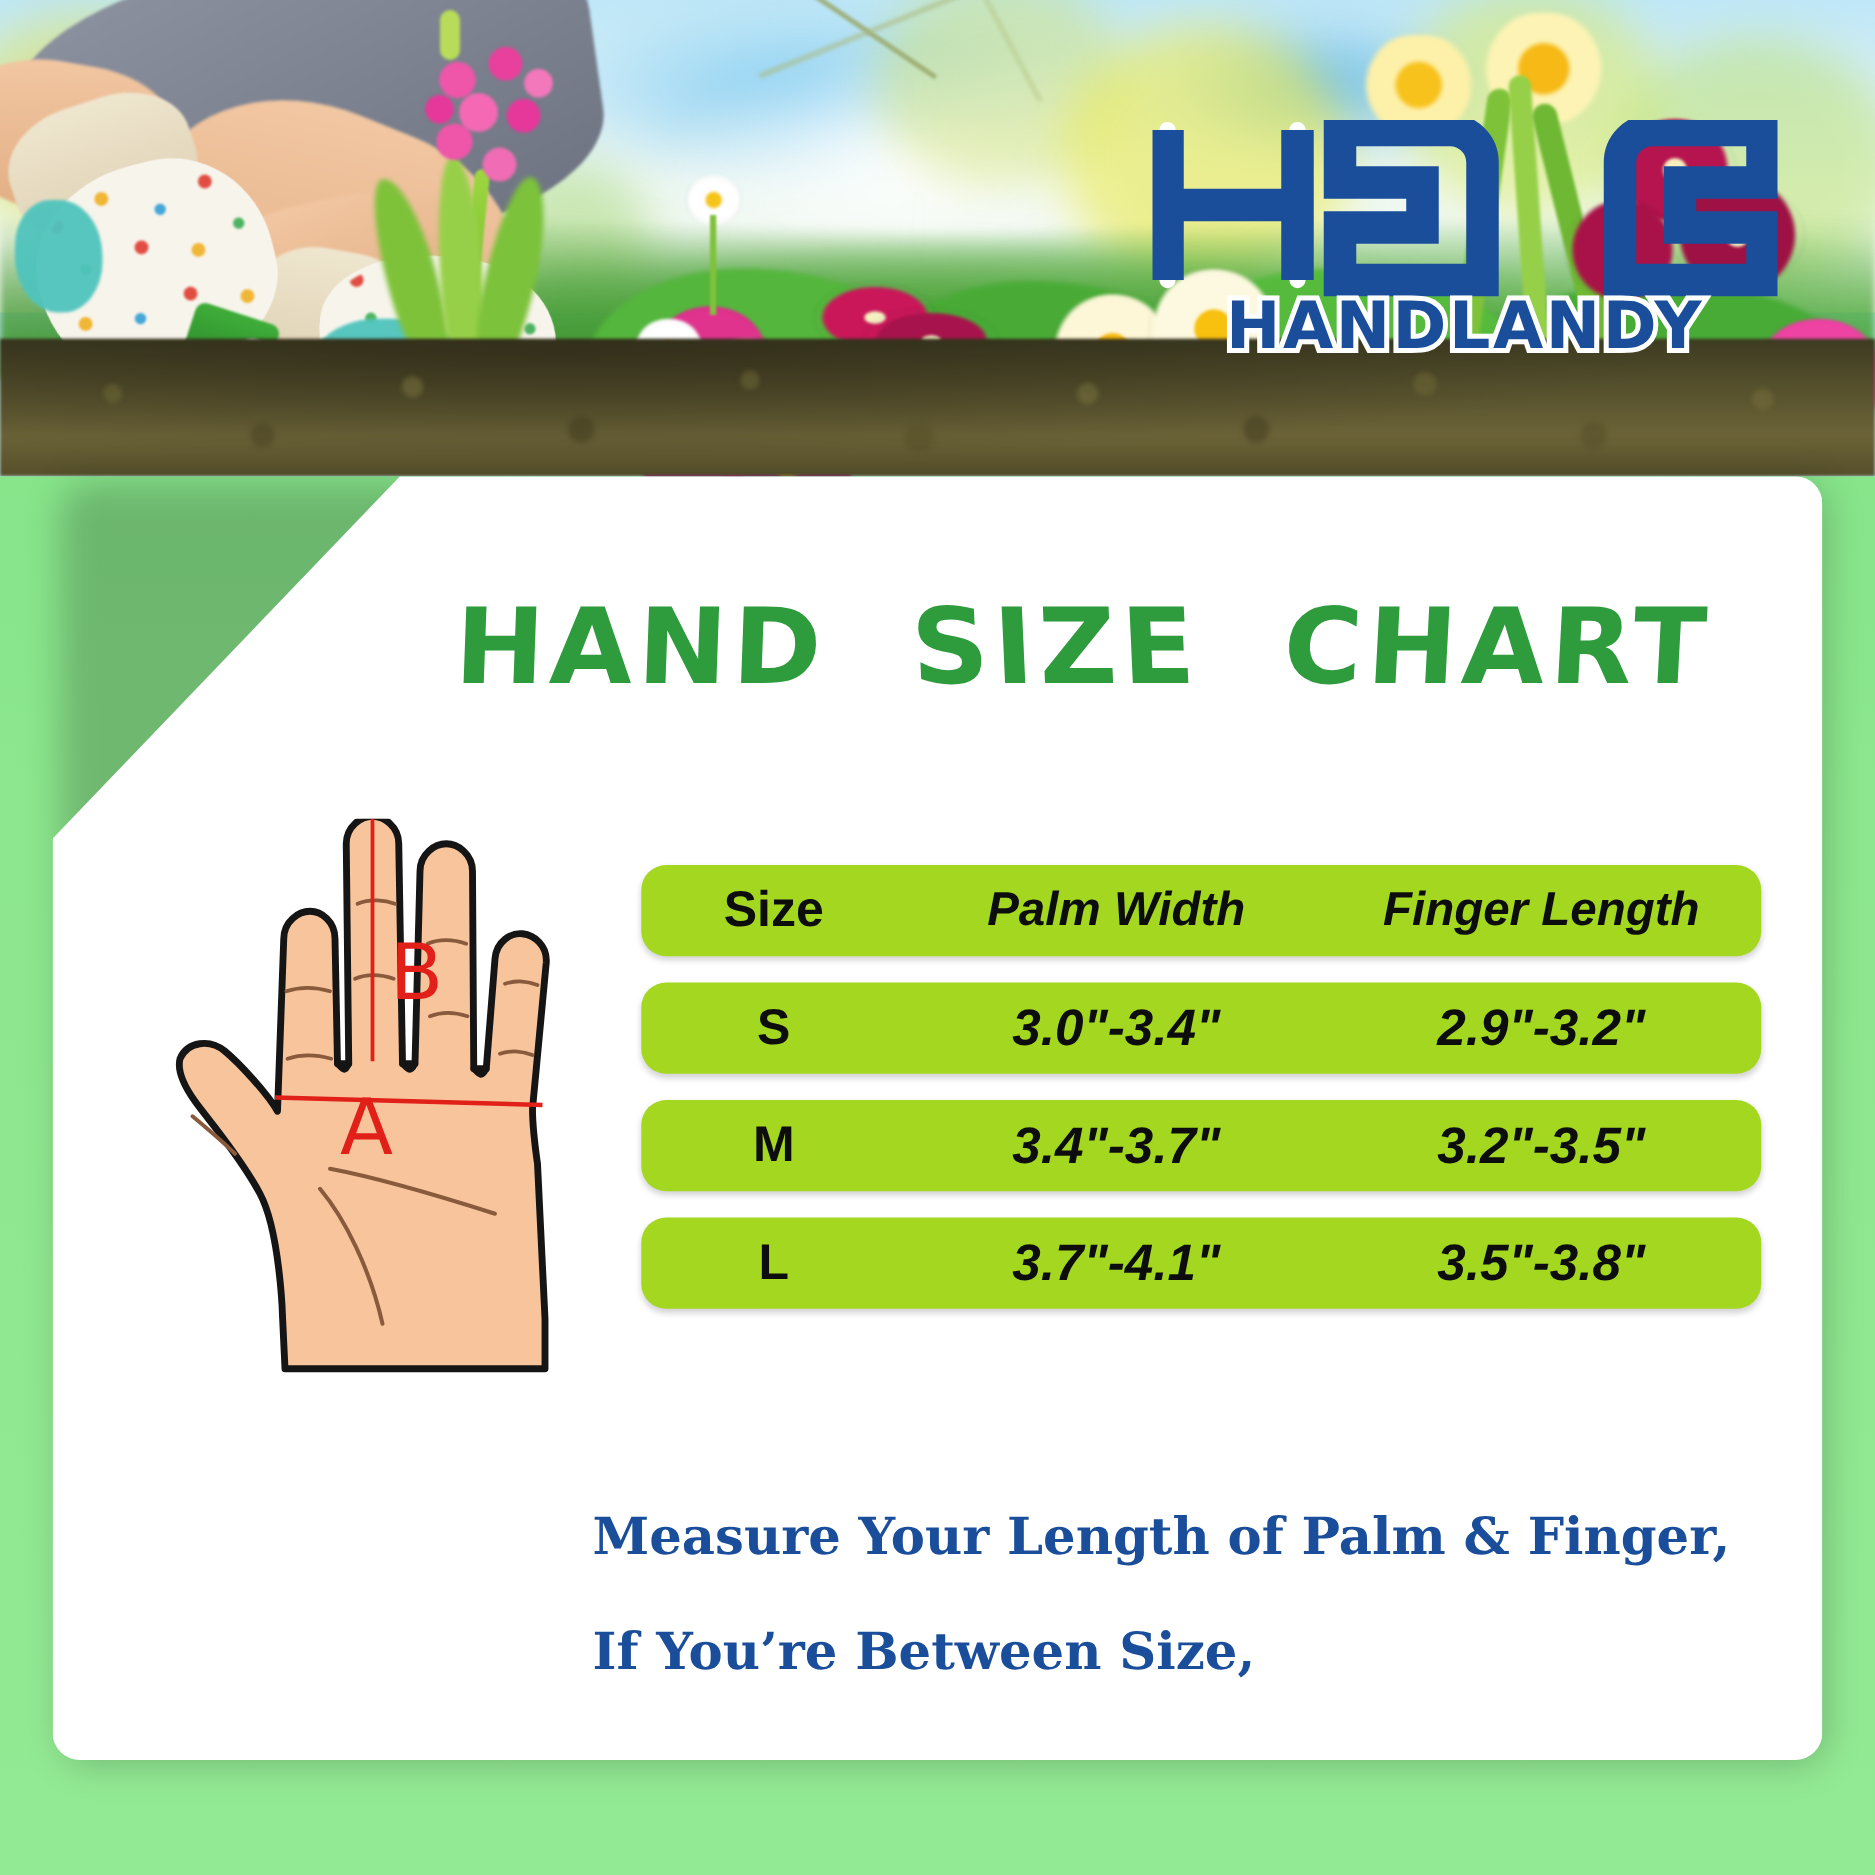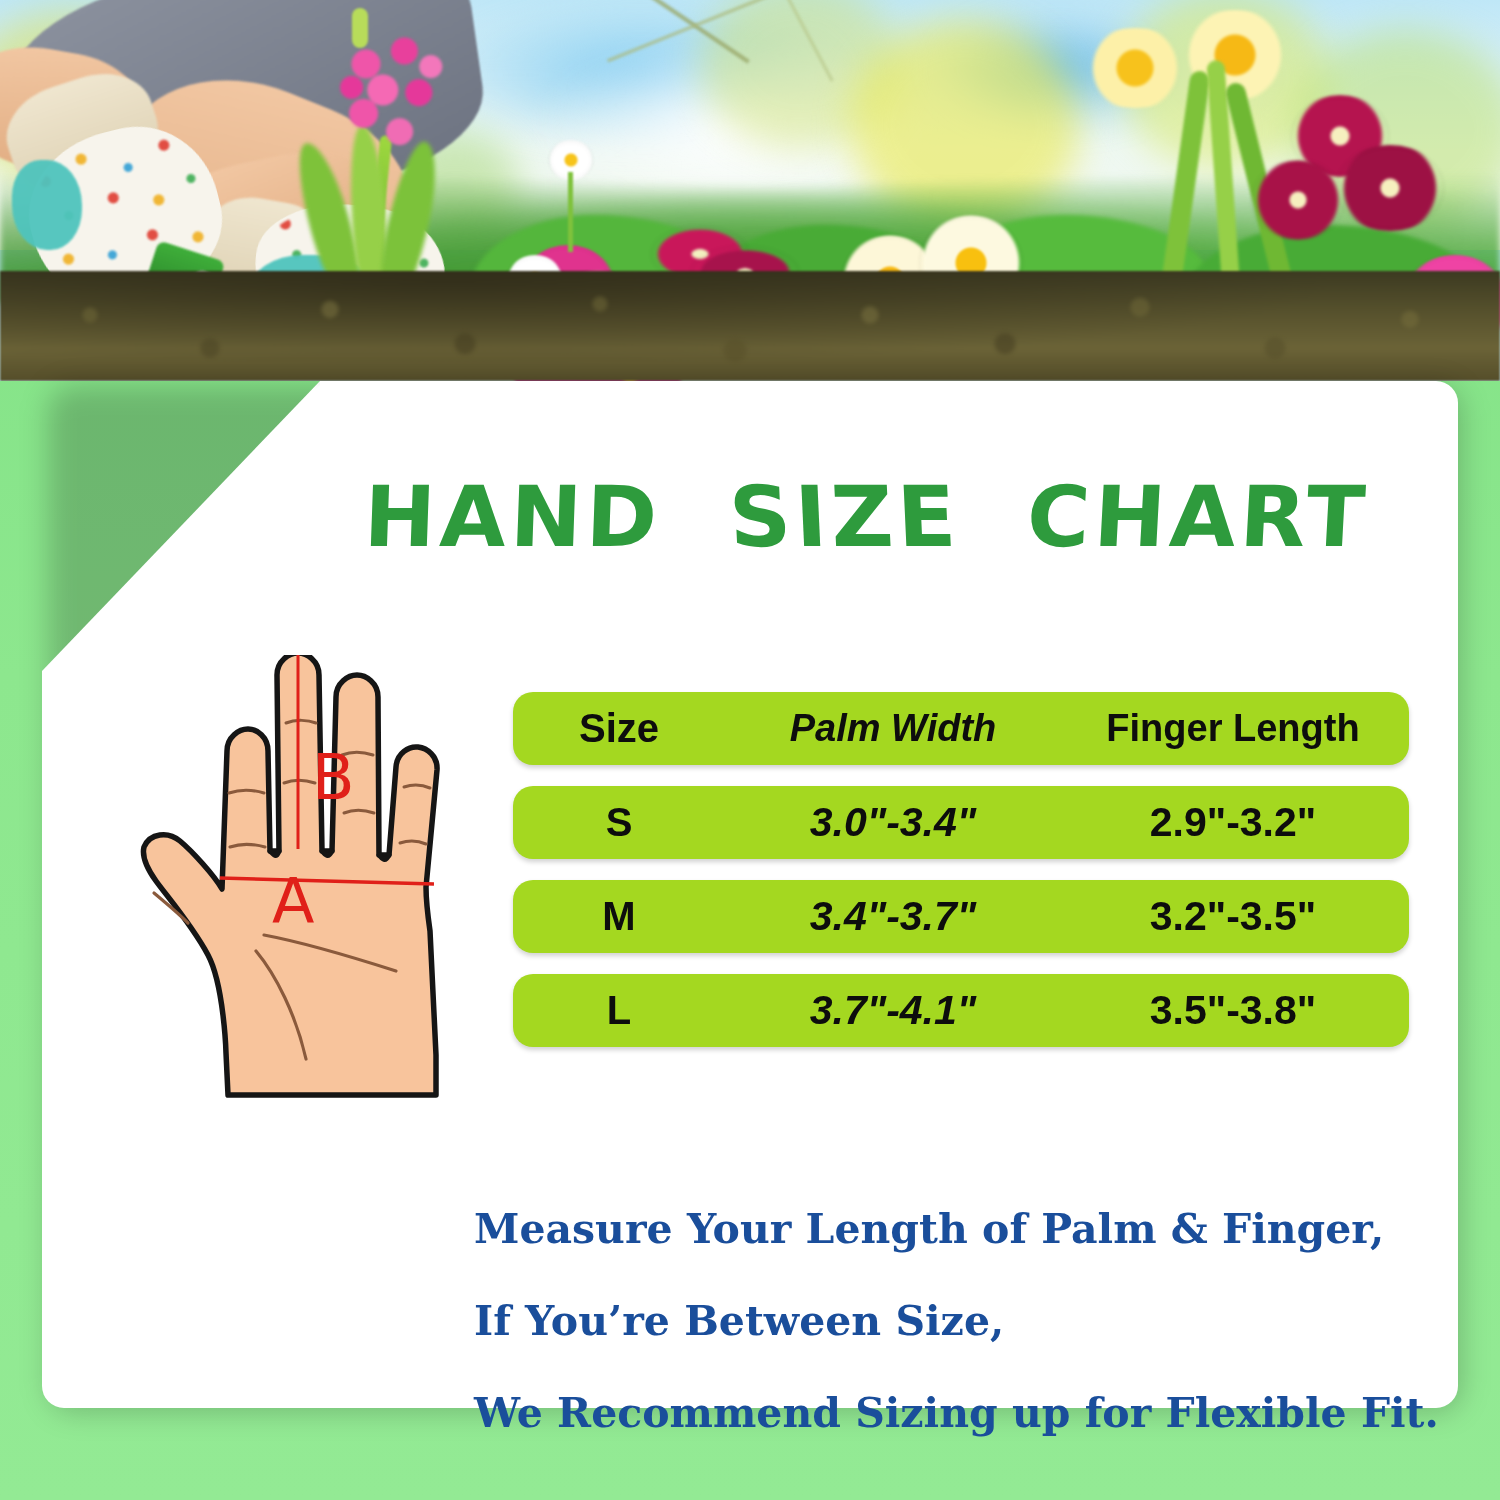--- a/index.html
+++ b/index.html
@@ -146,21 +146,21 @@
     background:#a4d820;border-radius:20px;
     box-shadow:0 3px 5px rgba(0,0,0,.18);
     display:flex;align-items:center;
   }
   .trow.header{background:#a4d820;}
   .cell{color:#0d0d0d;text-align:center;font-family:"Liberation Sans",sans-serif;}
   .c-size{width:212px;font-size:40px;font-weight:bold;}
   .c-size.hd{font-size:40px;}
   .c-pw{width:336px;font-size:41px;font-weight:bold;font-style:italic;}
   .c-pw.hd{font-size:38px;font-weight:bold;}
-  .c-fl{width:344px;font-size:41px;font-weight:bold;}
+  .c-fl{width:344px;font-size:41px;font-weight:bold;font-style:italic;}
   .c-fl.hd{font-size:38px;font-weight:bold;}
   .trow.header .cell{font-weight:bold;}
 
   
   .hand{position:absolute;left:96px;top:655px;width:400px;height:480px;}
   .hand svg{display:block;}
 
   
   .notes{
     position:absolute;left:474px;top:1163px;width:930px;
@@ -282,20 +282,40 @@
         background:radial-gradient(circle at 50% 50%,#f6f0bf 0 8px,#a81248 9px 38px,rgba(168,18,72,0) 42px);"></div>
     <div class="flower" style="left:1400px;top:255px;width:110px;height:96px;filter:blur(1.2px);
         background:radial-gradient(circle at 50% 50%,#fde98a 0 13px,#ef43a4 14px 48px,rgba(239,67,164,0) 52px);"></div>
     <div class="flower" style="left:410px;top:290px;width:84px;height:74px;filter:blur(1.4px);
         background:radial-gradient(circle at 50% 50%,#fbe232 0 11px,#cf1cb8 12px 38px,rgba(207,28,184,0) 42px);"></div>
 
     <div class="soil"></div>
     <div class="soil-tex"></div>
   </div>
 
+  <div class="logo">
+    <svg width="500" height="190" viewBox="0 0 500 190" xmlns="http://www.w3.org/2000/svg">
+      <g fill="none" stroke="#ffffff" stroke-width="13" stroke-linejoin="round" stroke-linecap="round">
+
+        <path d="M12 8 L12 128 M12 68 L116 68 M116 8 L116 128"></path>
+
+        <path d="M150 8 L238 8 A26 26 0 0 1 264 34 L264 128 L150 128 L150 86 L216 86 L216 50 L150 50 Z"></path>
+
+        <path d="M488 8 L400 8 A26 26 0 0 0 374 34 L374 128 L488 128 L488 86 L422 86 L422 50 L488 50 Z"></path>
+      </g>
+      <g fill="none" stroke="#1a4e9b" stroke-width="26" stroke-linejoin="miter" stroke-linecap="butt">
+        <path d="M12 8 L12 128"></path>
+        <path d="M116 8 L116 128"></path>
+        <path d="M12 68 L116 68"></path>
+      </g>
+      <path d="M150 8 L238 8 A26 26 0 0 1 264 34 L264 128 L150 128 L150 86 L216 86 L216 50 L150 50 Z" fill="none" stroke="#1a4e9b" stroke-width="26"></path>
+      <path d="M488 8 L400 8 A26 26 0 0 0 374 34 L374 128 L488 128 L488 86 L422 86 L422 50 L488 50 Z" fill="none" stroke="#1a4e9b" stroke-width="26"></path>
+      <text x="250" y="182" text-anchor="middle" font-family="DejaVu Sans, sans-serif" font-size="52" font-weight="bold" letter-spacing="2" fill="#1a4e9b" stroke="#ffffff" stroke-width="8" paint-order="stroke">HANDLANDY</text>
+    </svg>
+  </div>
 
   <div class="card-shadow"></div>
   <div class="card"></div>
   <div class="fold-shade"></div>
 
   <div class="title">
     <span class="sk">HAND</span><span>&nbsp;&nbsp;</span><span class="sk2">SIZE</span><span>&nbsp;&nbsp;</span><span class="sk3">CHART</span>
   </div>
 
   <div class="hand">
@@ -378,16 +398,15 @@
       <div class="cell c-size">L</div>
       <div class="cell c-pw">3.7"-4.1"</div>
       <div class="cell c-fl">3.5"-3.8"</div>
     </div>
 
   </div>
 
   <div class="notes">
     <div>Measure Your Length of Palm &amp; Finger,</div>
     <div>If You’re Between Size,</div>
-    <div>We Recommend Sizing up for Flexible Fit.</div>
   </div>
 
 </div>
 
 </body></html>

